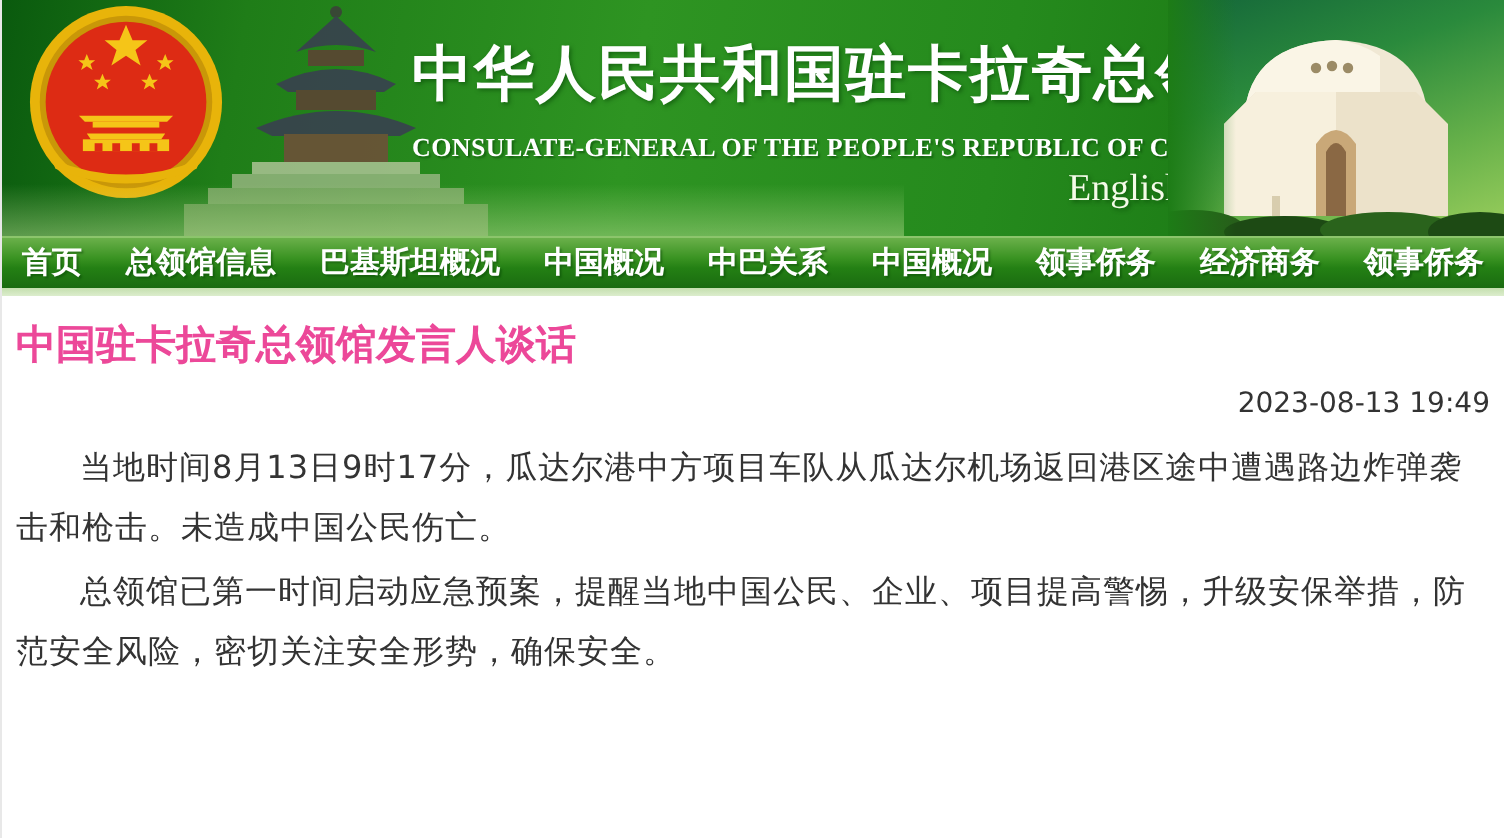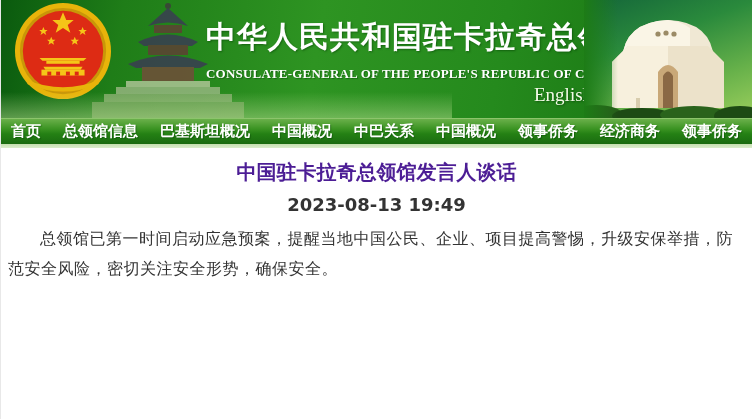--- a/index.html
+++ b/index.html
@@ -44,22 +44,22 @@
   .nav-strip { height:4px; background:linear-gradient(to bottom,#c4dfae,#dcedcd); }
 
   
   .breadcrumb { padding:8px 0 6px 8px; font-size:14px; color:#999; }
   .breadcrumb .bc-home { color:#8a8a8a; cursor:pointer; text-decoration:none; }
   .breadcrumb .bc-sep { margin:0 5px; color:#8a8a8a; }
   .breadcrumb .bc-current { color:#333; }
 
   
   .article { padding:6px 7px 0 7px; }
-  .article-title { text-align:center; font-size:20px; font-weight:bold; color:#4c1d95; margin-top:5px; }
-  .article-date { text-align:center; font-size:18px; color:#333; margin-top:8px;font-weight:bold; }
+  .article-title { text-align:left; font-size:20px; font-weight:bold; color:#ec4899; margin-top:5px; }
+  .article-date { text-align:right; font-size:14px; color:#333; margin-top:8px; }
   .article-body { margin-top:9px; }
   .article-body p { font-size:16px; color:#333; line-height:30px; text-indent:2em;
     margin-bottom:2px; letter-spacing:.5px; }
 </style>
 </head>
 <body>
 
 <div class="page">
 
   <div class="site-header">
@@ -138,17 +138,18 @@
     <a class="nav-item">经济商务</a>
     <a class="nav-item">领事侨务</a>
   </div>
   <div class="nav-strip"></div>
 
 
   <div class="article">
     <h1 class="article-title">中国驻卡拉奇总领馆发言人谈话</h1>
     <div class="article-date">2023-08-13 19:49</div>
     <div class="article-body">
+      <p>当地时间8月13日9时17分，瓜达尔港中方项目车队从瓜达尔机场返回港区途中遭遇路边炸弹袭击和枪击。未造成中国公民伤亡。</p>
       <p>总领馆已第一时间启动应急预案，提醒当地中国公民、企业、项目提高警惕，升级安保举措，防范安全风险，密切关注安全形势，确保安全。</p>
     </div>
   </div>
 
 </div>
 
 </body></html>

